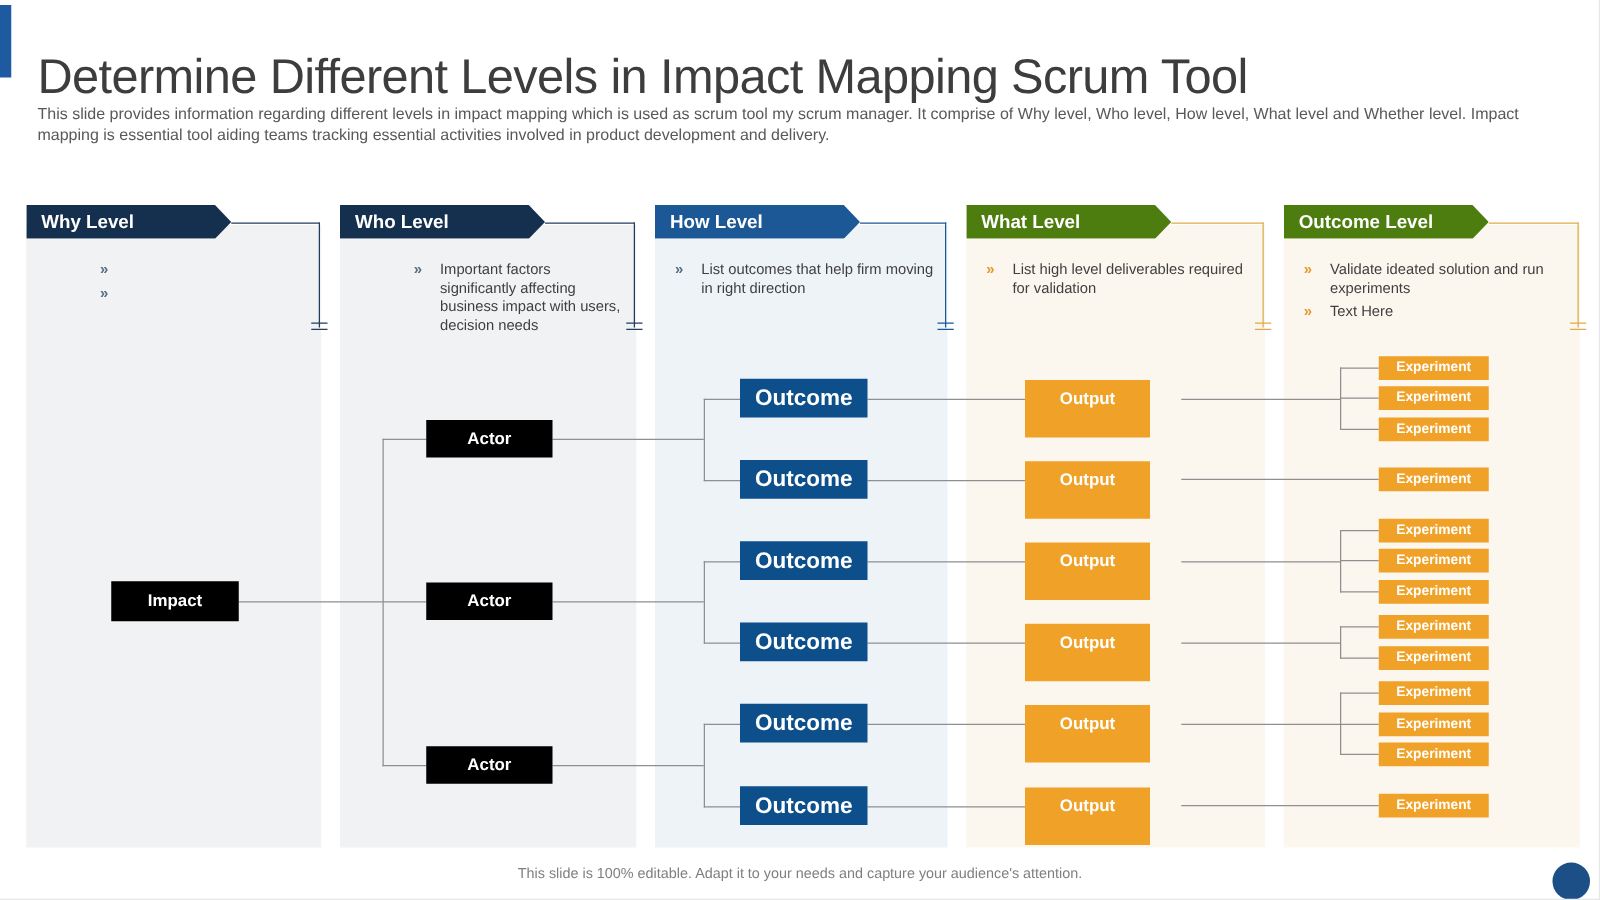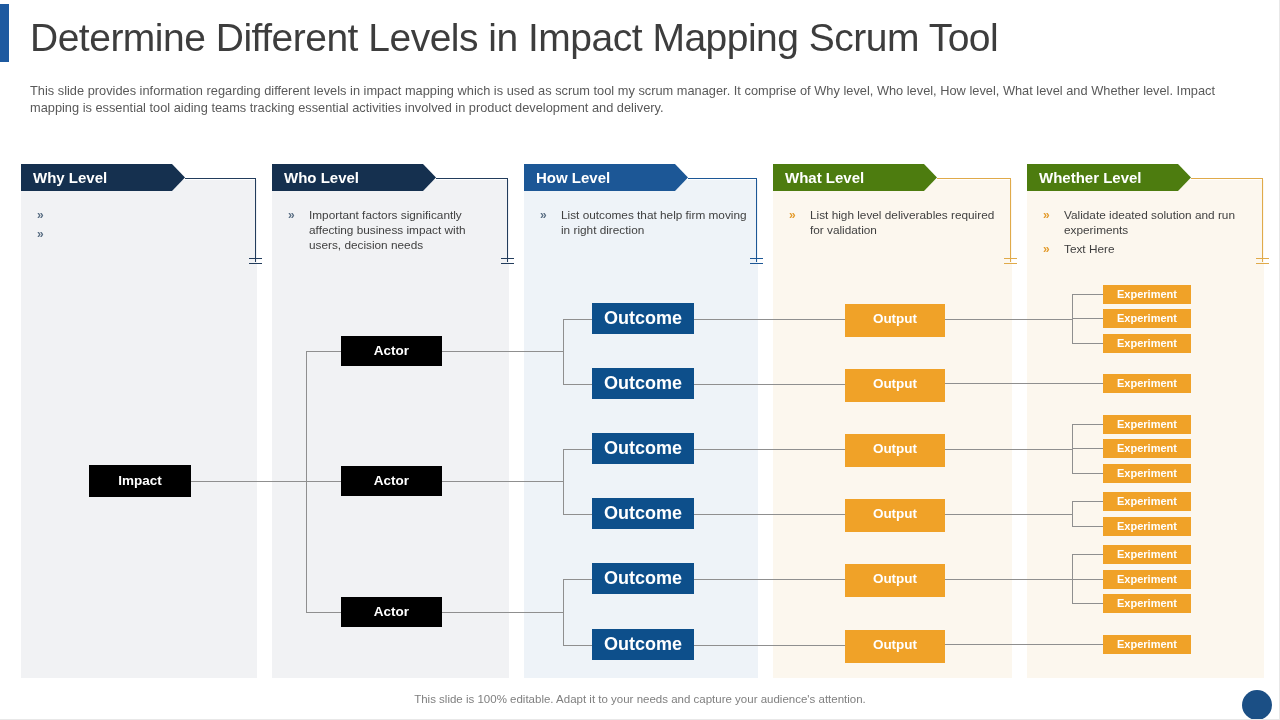--- a/index.html
+++ b/index.html
@@ -3,27 +3,27 @@
 <meta charset="utf-8">
 <style>
   * { margin:0; padding:0; box-sizing:border-box; }
   html,body { background:#fff; }
   body { font-family:"Liberation Sans", sans-serif; }
   .slide { position:relative; width:1280px; height:720px; background:#ffffff; overflow:hidden;
            border-right:1px solid #e8e8e8; border-bottom:1px solid #e8e8e8; }
 
   .accent-bar { position:absolute; left:0; top:4px; width:9px; height:58px; background:#1e5aa0; }
 
-  .title { position:absolute; left:30px; top:16px; width:1120px; font-size:39px; font-weight:400;
+  .title { position:absolute; left:30px; top:40px; width:1120px; font-size:39px; font-weight:400;
            color:#3d3d3d; letter-spacing:-0.5px; font-family:"Liberation Sans", sans-serif; }
   .desc  { position:absolute; left:30px; top:83px; width:1185px; font-size:12.8px; color:#595959;
            line-height:1.3; text-align:justify; }
 
   .panel { position:absolute; top:180px; height:498px; }
-  .panel.gray  { background:#f1f2f4; }
+  .panel.gray  { background:#f1f2f4;padding-left:43px; }
   .panel.blue  { background:#eef3f8; }
   .panel.cream { background:#fcf7ee; }
 
   .hdr { position:absolute; top:-16px; left:0; height:27px; width:164px; color:#ffffff;
          font-weight:bold; font-size:15px; line-height:27px; padding-left:12px;
          clip-path:polygon(0 0, calc(100% - 13px) 0, 100% 50%, calc(100% - 13px) 100%, 0 100%); }
   .hdr.navy   { background:#15304f; }
   .hdr.blueh  { background:#1c5796; }
   .hdr.orangeh{ background:#4d7c0f; }
 
@@ -34,21 +34,21 @@
   .mk-orange { color:#e39b2d; }
 
   
   .box { position:absolute; color:#ffffff; font-weight:bold; text-align:center; }
   .box.navyb   { background:#000000; }
   .box.blueb   { background:#0d4f8b; }
   .box.orangeb { background:#f0a228; }
   .impact  { left:89px;  width:102px; height:32px; line-height:32px; font-size:13.5px; }
   .actor   { left:341px; width:101px; height:30px; line-height:30px; font-size:13.5px; }
   .outcome { left:592px; width:102px; height:31px; line-height:31px; font-size:18px; }
-  .output  { left:845px; width:100px; height:33px; line-height:30px; font-size:13.5px; }
+  .output  { left:820px; width:100px; height:46px; line-height:30px; font-size:13.5px; }
   .exp     { left:1103px; width:88px; height:19px; line-height:19px; font-size:11px; }
 
   
   i.h, i.v { position:absolute; display:block; background:#8f8f8f; }
   i.h { height:1px; } i.v { width:1px; }
 
   
   i.dh, i.dv, i.dt { position:absolute; display:block; }
   i.dh { height:1px; } i.dv { width:1px; } i.dt { height:1px; width:13px; }
   .ln-navy   { background:#223c5c; }
@@ -105,21 +105,21 @@
     <div class="hdr orangeh">What Level</div>
     <ul class="bullets">
       <li>
           <span class="mk mk-orange">»</span>
           <span>List high level deliverables required for validation</span>
         </li>
     </ul>
   </div>
 
   <div class="panel cream" style="left:1027px; width:237px;">
-    <div class="hdr orangeh">Whether Level</div>
+    <div class="hdr orangeh">Outcome Level</div>
     <ul class="bullets">
       <li>
           <span class="mk mk-orange">»</span>
           <span>Validate ideated solution and run experiments</span>
         </li>
       <li>
           <span class="mk mk-orange">»</span>
           <span>Text Here</span>
         </li>
     </ul>

